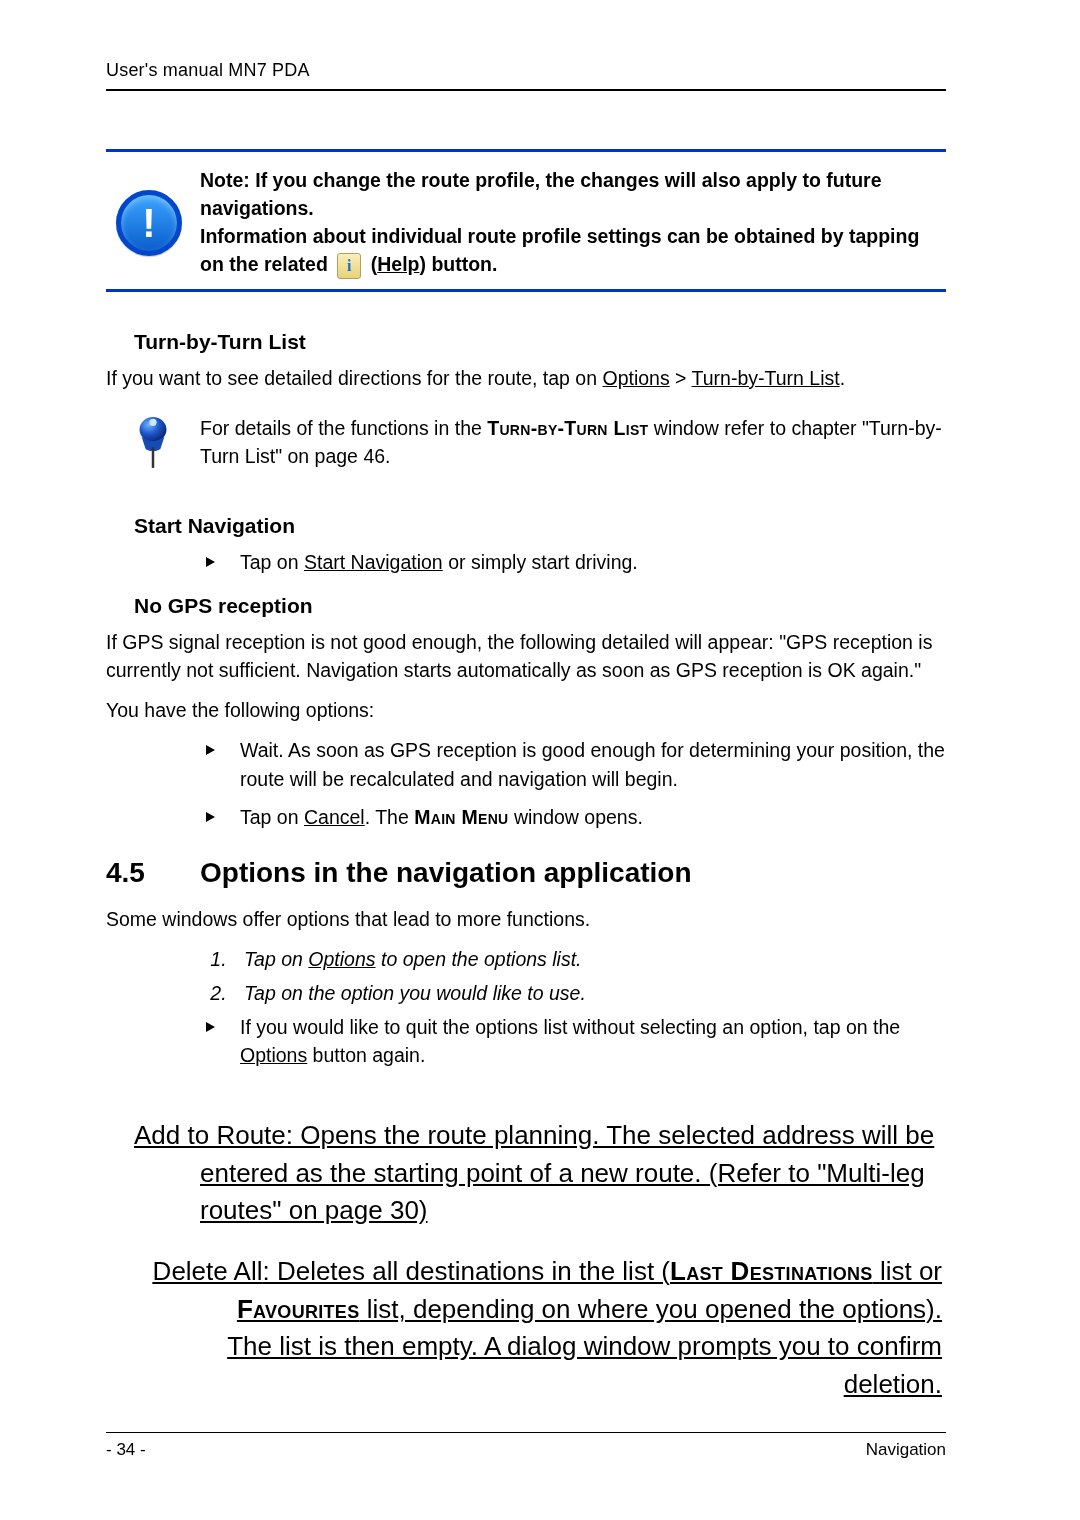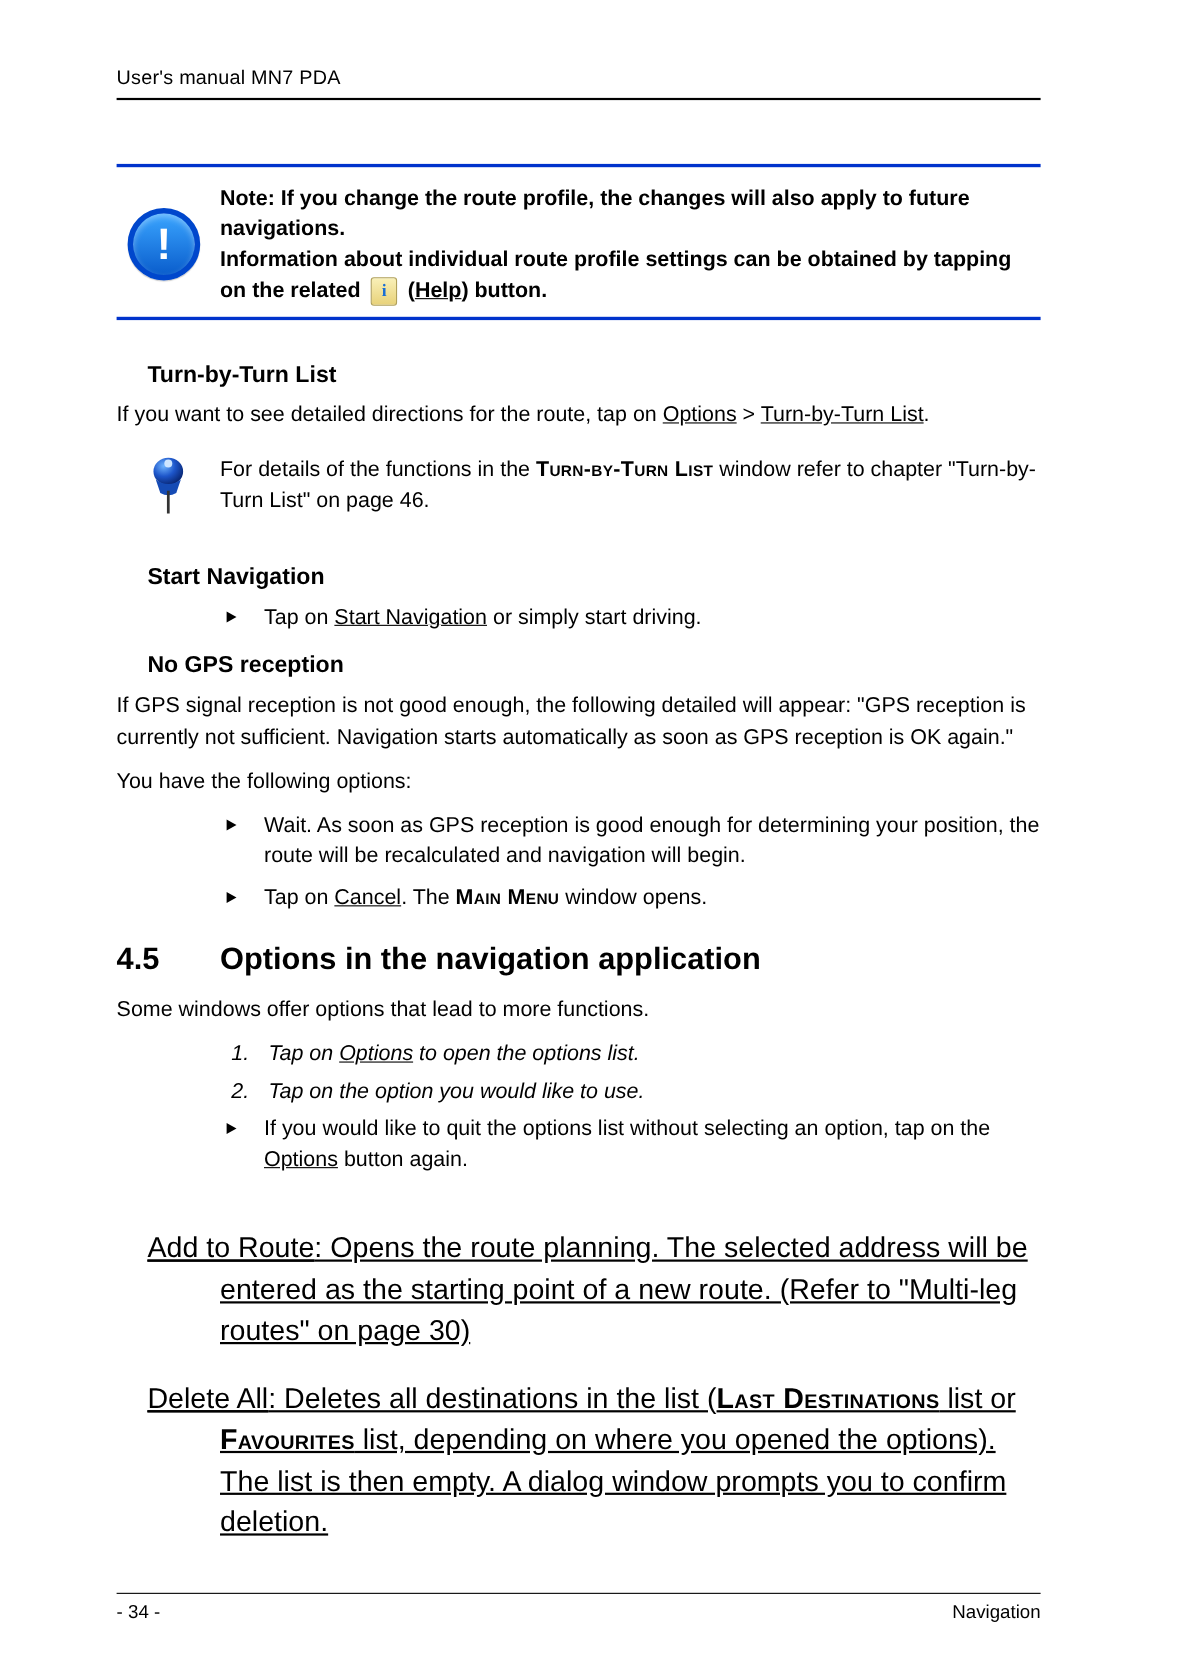--- a/index.html
+++ b/index.html
@@ -177,21 +177,21 @@
     font-size: 26px;
     line-height: 1.44;
     margin: 14px 4px 0 28px;
     text-decoration: underline;
   }
   .optdef .first { text-decoration: underline; }
   .footer {
     position: absolute;
     left: 106px;
     right: 106px;
-    bottom: 44px;
+    bottom: 60px;
   }
   .footer-row {
     display: flex;
     justify-content: space-between;
     font-size: 17px;
     padding-top: 7px;
   }
   .gap-sm { height: 6px; }
   .gap-md { height: 22px; }
 </style>
@@ -281,21 +281,21 @@
         <span>If you would like to quit the options list without selecting an option, tap on the </span><span class="u">Options</span><span> button again.</span>
       </li>
     </ul>
 
     <div class="gap-md"></div>
 
     <div class="optdef" style="text-indent: -66px; padding-left: 66px;">
       <span class="first">Add to Route</span><span style="display:inline">: Opens the route planning. The selected address will be entered as the starting point of a new route. (Refer to "Multi-leg routes" on page 30)</span>
     </div>
 
-    <div class="optdef" style="margin-top: 24px; text-indent: -66px; padding-left: 66px;">
+    <div class="optdef" style="margin-top: 24px; text-indent: -66px; padding-left: 66px; text-align: right;">
       <span class="first">Delete All</span><span>: Deletes all destinations in the list (</span><span class="sc">Last Destinations</span><span> list or </span><span class="sc">Favourites</span><span> list, depending on where you opened the options). The list is then empty. A dialog window prompts you to confirm deletion.</span>
     </div>
 
   </div>
 
   <div class="footer">
     <hr class="hr-thin">
     <div class="footer-row">
       <span>- 34 -</span>
       <span>Navigation</span>

